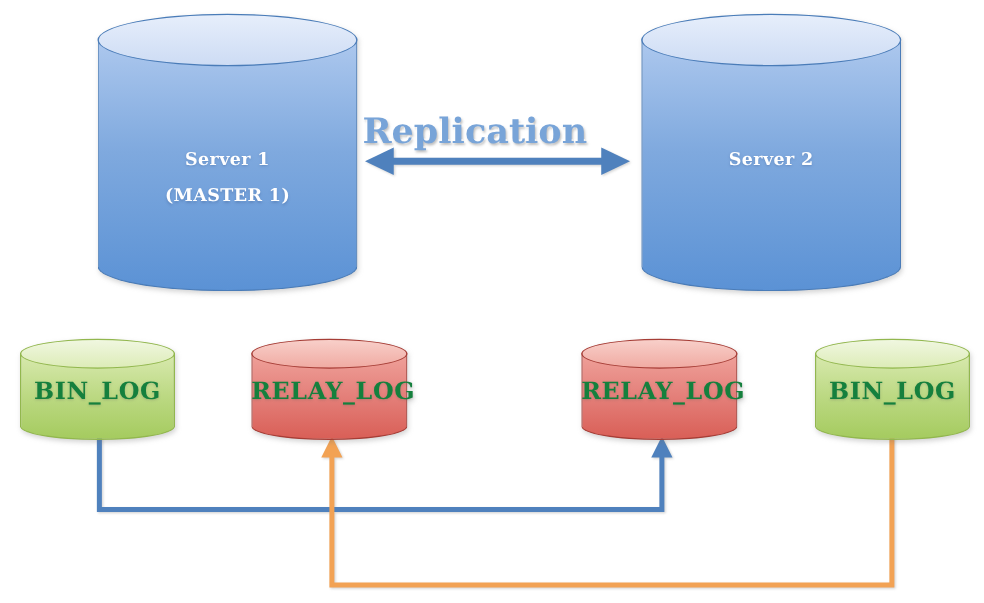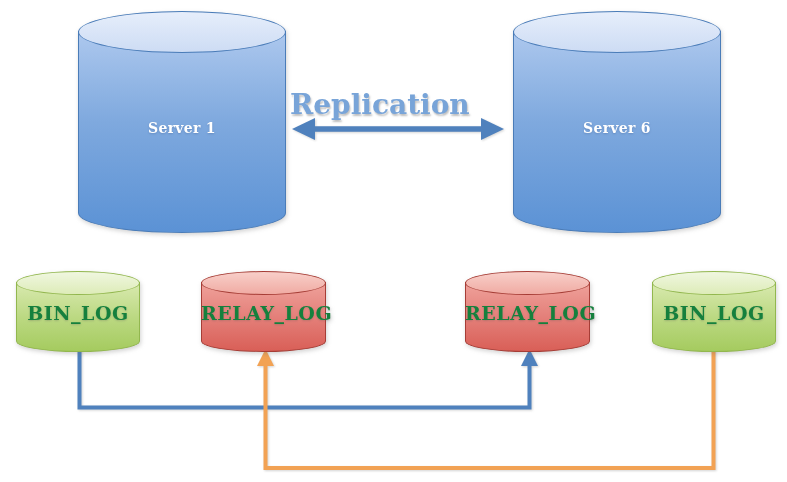--- a/index.html
+++ b/index.html
@@ -119,28 +119,29 @@
       <path d="M 713.5 349 L 713.5 468 L 265.5 468 L 265.5 362" fill="none" stroke-width="4" stroke="#f2a254"></path>
       <polygon points="265.5,349 257,366 274,366" fill="#f2a254"></polygon>
     </g>
   </svg>
 
   <div class="cyl server" style="left:78px; top:11px; width:208px; height:222px;">
     <div class="cyl-body"></div>
     <div class="cyl-cap"></div>
     <div class="server-label">
       <div>Server 1</div>
+      <div>(MASTER 1)</div>
     </div>
   </div>
 
   <div class="cyl server" style="left:513px; top:11px; width:208px; height:222px;">
     <div class="cyl-body"></div>
     <div class="cyl-cap"></div>
     <div class="server-label">
-      <div>Server 6</div>
+      <div>Server 2</div>
     </div>
   </div>
 
   <div class="replication-label">Replication</div>
 
   <div class="cyl log-green" style="left:16px; top:271px; width:124px; height:81px;">
     <div class="cyl-body"></div>
     <div class="cyl-cap"></div>
     <div class="log-label">BIN_LOG</div>
   </div>

